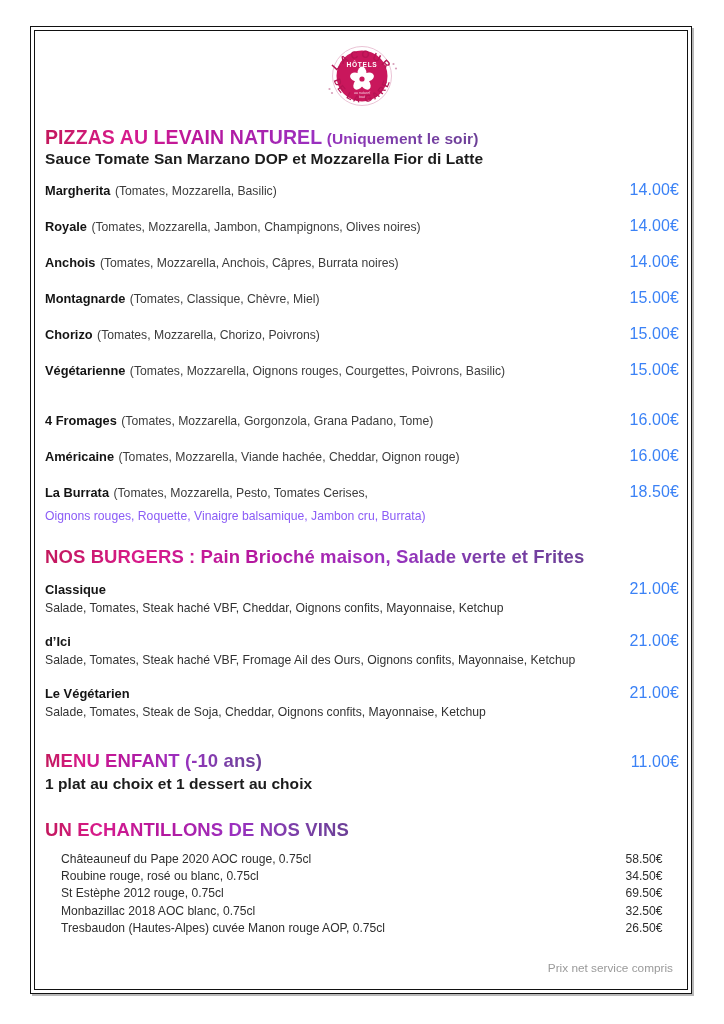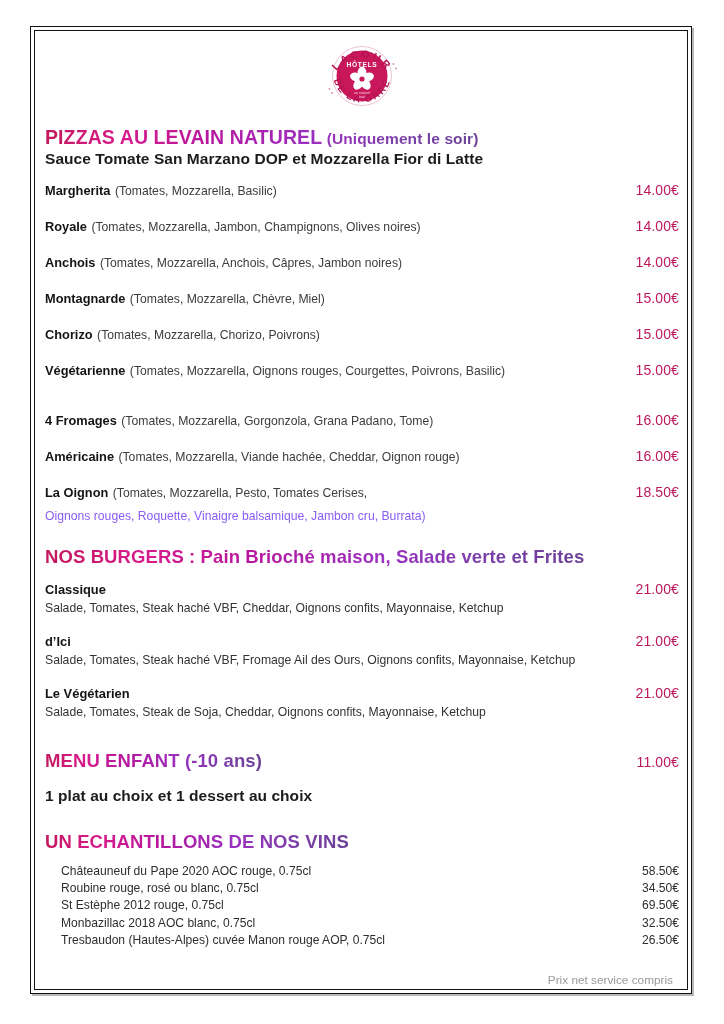--- a/index.html
+++ b/index.html
@@ -111,22 +111,22 @@
   .row {
     display: flex;
     align-items: baseline;
     justify-content: space-between;
   }
   .row .left { flex: 1 1 auto; padding-right: 12px; }
   .row .price {
     flex: 0 0 auto;
     width: 70px;
     text-align: right;
-    font-size: 14px;
-    color: #be185d;
+    font-size: 16px;
+    color: #3b82f6;
     letter-spacing: 0.1px;
   }
   .item-name {
     font-size: 12.8px;
     font-weight: 700;
     color: #141414;
   }
   .item-desc {
     font-size: 12.2px;
     font-weight: 400;
@@ -156,21 +156,21 @@
     justify-content: space-between;
     align-items: baseline;
     line-height: 17.2px;
     margin-left: 16px;
   }
   .wine-name { font-size: 12.1px; color: #2e2e2e; }
   .wine-price {
     font-size: 12.1px;
     color: #2e2e2e;
     width: 70px;
-    text-align: right;
+    text-align: center;
     flex: 0 0 auto;
   }
 
   .footnote {
     font-size: 11.8px;
     color: #9a9a9a;
     text-align: right;
     padding-right: 6px;
   }
 </style>
@@ -237,27 +237,27 @@
           </div>
 
           <div class="row" style="margin-bottom:18px;">
             <div class="left"><span class="item-name">Royale</span>
               <span class="item-desc">(Tomates, Mozzarella, Jambon, Champignons, Olives noires)</span></div>
             <div class="price">14.00€</div>
           </div>
 
           <div class="row" style="margin-bottom:18px;">
             <div class="left"><span class="item-name">Anchois</span>
-              <span class="item-desc">(Tomates, Mozzarella, Anchois, Câpres, Jambon noires)</span></div>
+              <span class="item-desc">(Tomates, Mozzarella, Anchois, Câpres, Burrata noires)</span></div>
             <div class="price">14.00€</div>
           </div>
 
           <div class="row" style="margin-bottom:18px;">
             <div class="left"><span class="item-name">Montagnarde</span>
-              <span class="item-desc">(Tomates, Mozzarella, Chèvre, Miel)</span></div>
+              <span class="item-desc">(Tomates, Classique, Chèvre, Miel)</span></div>
             <div class="price">15.00€</div>
           </div>
 
           <div class="row" style="margin-bottom:18px;">
             <div class="left"><span class="item-name">Chorizo</span>
               <span class="item-desc">(Tomates, Mozzarella, Chorizo, Poivrons)</span></div>
             <div class="price">15.00€</div>
           </div>
 
           <div class="row" style="margin-bottom:18px;">
@@ -272,21 +272,21 @@
             <div class="price">16.00€</div>
           </div>
 
           <div class="row" style="margin-bottom:18px;">
             <div class="left"><span class="item-name">Américaine</span>
               <span class="item-desc">(Tomates, Mozzarella, Viande hachée, Cheddar, Oignon rouge)</span></div>
             <div class="price">16.00€</div>
           </div>
 
           <div class="row" style="margin-bottom:8px;">
-            <div class="left"><span class="item-name">La Oignon</span>
+            <div class="left"><span class="item-name">La Burrata</span>
               <span class="item-desc">(Tomates, Mozzarella, Pesto, Tomates Cerises,</span></div>
             <div class="price">18.50€</div>
           </div>
           <div class="cont-line" style="margin-bottom:4px;">Oignons rouges, Roquette, Vinaigre balsamique, Jambon cru, Burrata)</div>
         </div>
       </div>
 
       <div style="margin-top:24px;">
         <div style="margin-bottom:5px;">
           <span class="fancy h-burger">NOS BURGERS : Pain Brioché maison, Salade verte et Frites<span class="reflect" aria-hidden="true">NOS BURGERS : Pain Brioché maison, Salade verte et Frites</span></span>
@@ -317,21 +317,21 @@
         </div>
       </div>
 
       <div style="margin-top:32px;">
         <div class="row">
           <div class="left">
             <span class="fancy h-enfant">MENU ENFANT (-10 ans)<span class="reflect" aria-hidden="true">MENU ENFANT (-10 ans)</span></span>
           </div>
           <div class="price">11.00€</div>
         </div>
-        <div class="subtitle-black" style="margin-top:16px;">1 plat au choix et 1 dessert au choix</div>
+        <div class="subtitle-black" style="margin-top:4px;">1 plat au choix et 1 dessert au choix</div>
       </div>
 
       <div style="margin-top:27px;">
         <div style="margin-bottom:11px;">
           <span class="fancy h-vins">UN ECHANTILLONS DE NOS VINS<span class="reflect" aria-hidden="true">UN ECHANTILLONS DE NOS VINS</span></span>
         </div>
 
         <div class="wine-row">
           <span class="wine-name">Châteauneuf du Pape 2020 AOC rouge, 0.75cl</span>
           <span class="wine-price">58.50€</span>

